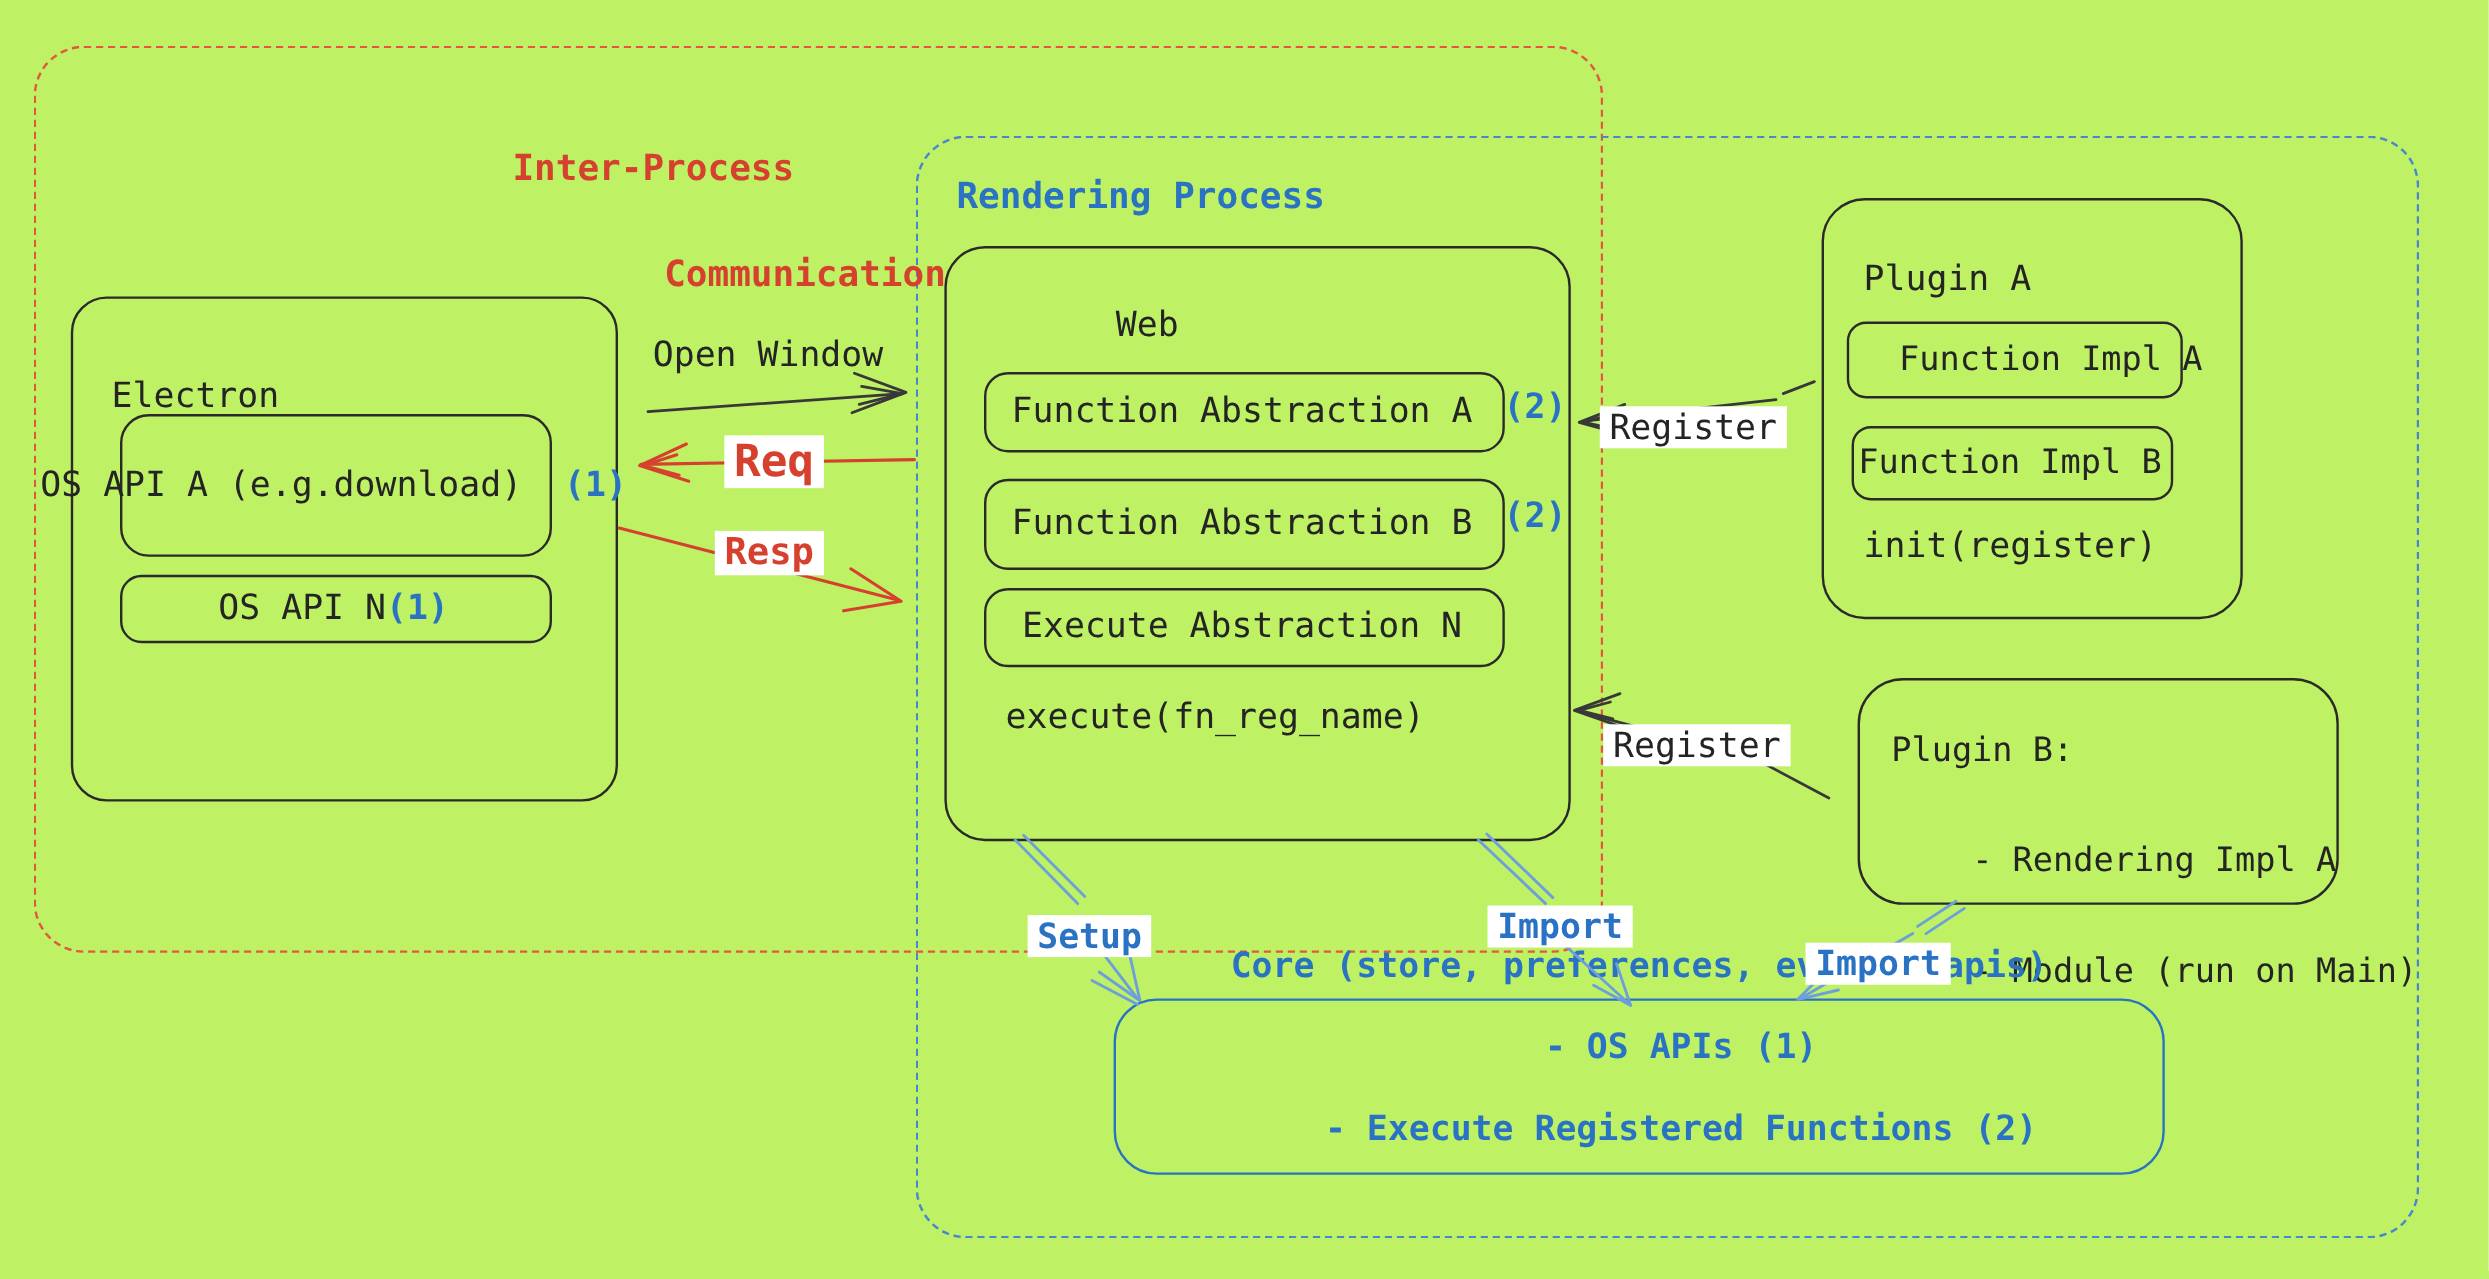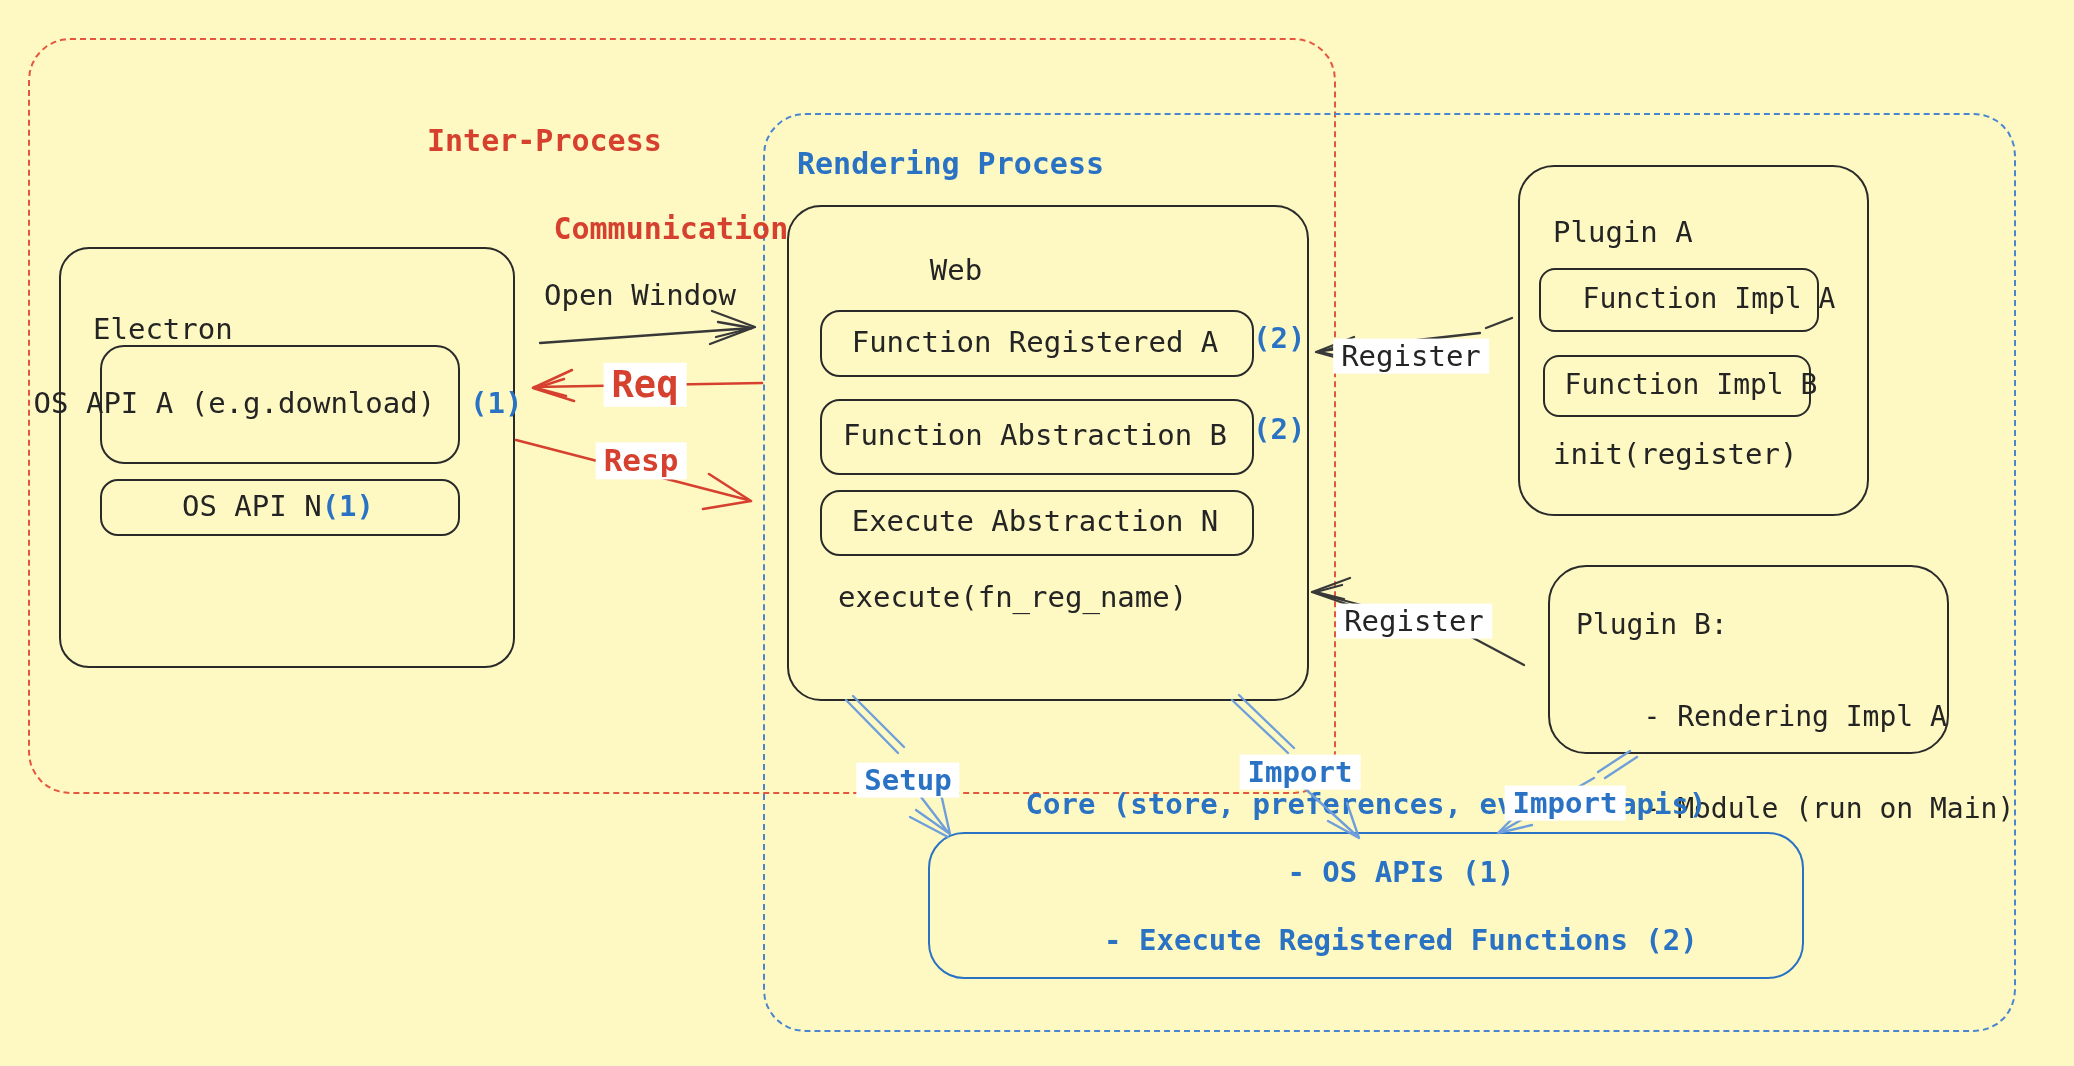--- a/index.html
+++ b/index.html
@@ -1,20 +1,20 @@
 <!DOCTYPE html>
 <html style="--red: #d6402f; --red-dash: #e4573f; --blue: #2a72c4; --blue-dash: #4a86cf; --blue-light: #6f9fdb; --ink: #2a2a2a;"><head>
 <meta charset="utf-8">
 <style>
   :root{
     --red:#d6402f; --red-dash:#e4573f; --blue:#2a72c4; --blue-dash:#4a86cf;
     --blue-light:#6f9fdb; --ink:#2a2a2a;
   }
   html,body{margin:0;padding:0;background:#ffffff;}
-  #canvas{position:relative;width:2074px;height:1066px;background:#fef9c3;overflow:hidden;
+  #canvas{position:relative;width:2074px;height:1066px;background:#bef264;overflow:hidden;
           font-family:"DejaVu Sans Mono", monospace;}
   .dashed-frame{position:absolute;border-radius:42px;background:transparent;}
   .frame-red{border:2.5px dashed var(--red-dash);}
   .frame-blue{border:2.5px dashed var(--blue-dash);}
   .box{position:absolute;border:2.3px solid var(--ink);background:transparent;}
   .box-blue{position:absolute;border:2.3px solid var(--blue);background:transparent;}
   .label{position:absolute;font-size:29px;color:#242424;white-space:pre;line-height:1.2;}
   .label.center{transform:translate(-50%,-50%);text-align:center;}
   .red-t{color:var(--red);font-weight:bold;}
   .blue-t{color:var(--blue);font-weight:bold;}
@@ -49,38 +49,38 @@
     <span><span>download)</span>  <span class="badge">(1)</span></span>
   </div>
 
   <div class="box" style="left:100px;top:479px;width:356px;height:53px;border-radius:18px;"></div>
   <div class="boxtext" style="left:100px;top:479px;width:356px;height:53px;"><span>OS API N</span>  <span class="badge">(1)</span></div>
 
   <div class="box" style="left:787px;top:205px;width:518px;height:492px;border-radius:34px;"></div>
   <div class="label center" style="left:956px;top:270px;text-align:right;">Web</div>
 
   <div class="box" style="left:820px;top:310px;width:430px;height:63px;border-radius:20px;"></div>
-  <div class="boxtext" style="left:820px;top:310px;width:430px;height:63px;">Function Registered A</div>
+  <div class="boxtext" style="left:820px;top:310px;width:430px;height:63px;">Function Abstraction A</div>
   <div class="label badge" style="left:1253px;top:321px;">(2)</div>
 
   <div class="box" style="left:820px;top:399px;width:430px;height:72px;border-radius:20px;"></div>
   <div class="boxtext" style="left:820px;top:399px;width:430px;height:72px;">Function Abstraction B</div>
   <div class="label badge" style="left:1253px;top:412px;">(2)</div>
 
   <div class="box" style="left:820px;top:490px;width:430px;height:62px;border-radius:20px;"></div>
   <div class="boxtext" style="left:820px;top:490px;width:430px;height:62px;">Execute Abstraction N</div>
 
   <div class="label" style="left:838px;top:580px;">execute(fn_reg_name)</div>
 
   <div class="box" style="left:1518px;top:165px;width:347px;height:347px;border-radius:36px;"></div>
   <div class="label" style="left:1553px;top:215px;">Plugin A</div>
   <div class="box" style="left:1539px;top:268px;width:276px;height:60px;border-radius:16px;"></div>
   <div class="boxtext" style="left:1539px;top:268px;width:276px;height:60px;font-size:28px;padding-left:32px;">Function Impl A</div>
   <div class="box" style="left:1543px;top:355px;width:264px;height:58px;border-radius:16px;"></div>
-  <div class="boxtext" style="left:1543px;top:355px;width:264px;height:58px;font-size:28px;padding-left:16px;">Function Impl B</div>
+  <div class="boxtext" style="left:1543px;top:355px;width:264px;height:58px;font-size:28px;">Function Impl B</div>
   <div class="label" style="left:1553px;top:437px;">init(register)</div>
 
   <div class="box" style="left:1548px;top:565px;width:397px;height:185px;border-radius:38px;"></div>
   <div class="label" style="left:1576px;top:602px;font-size:28px;line-height:46px;"><span>Plugin B:</span><br>
     <span>- Rendering Impl A</span><br>
     <span>- Module (run on Main)</span></div>
 
   <div class="box-blue" style="left:928px;top:832px;width:872px;height:143px;border-radius:36px;"></div>
   <div class="label blue-t center" style="left:1366px;top:872px;line-height:34px;text-align:center;"><span>Core (store, preferences, events, apis)</span><br>
     <span>- OS APIs (1)</span><br>

